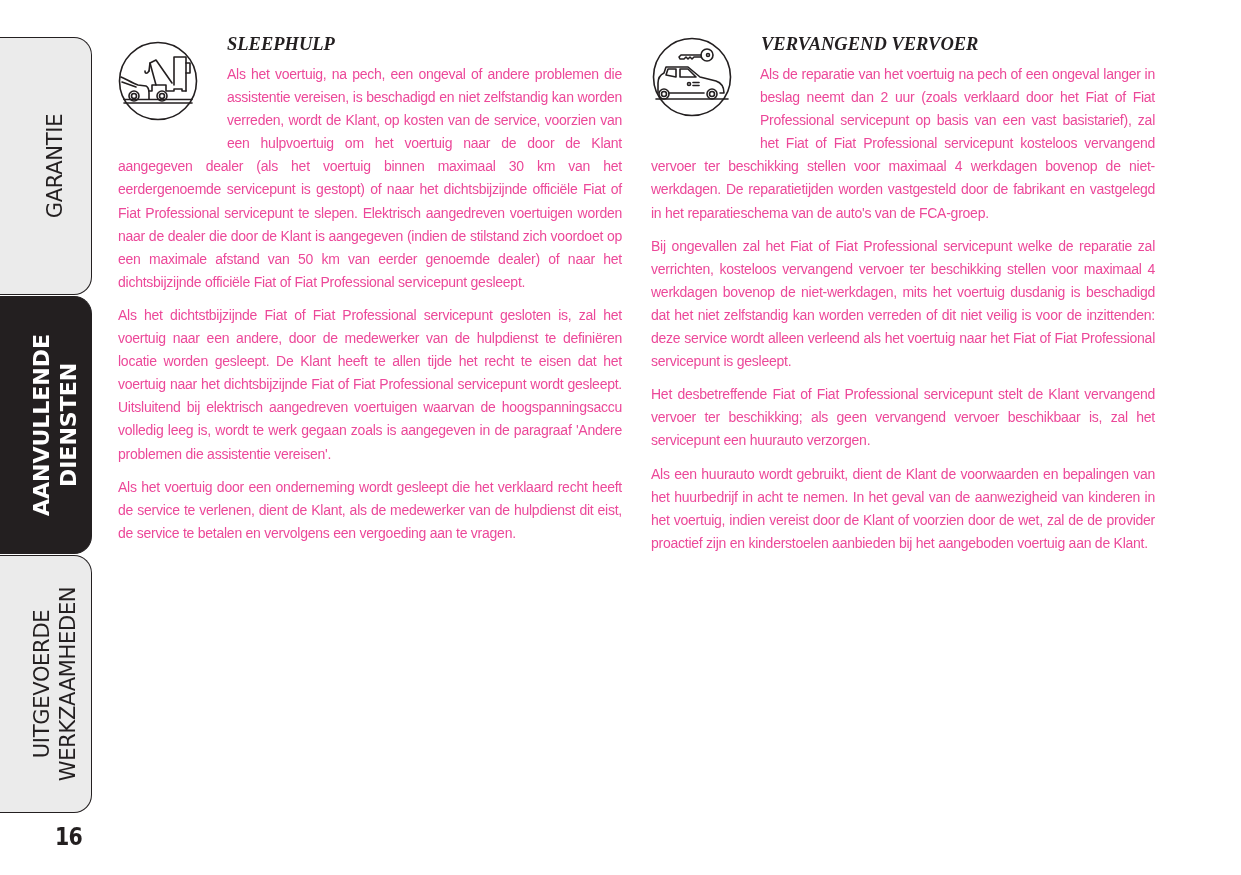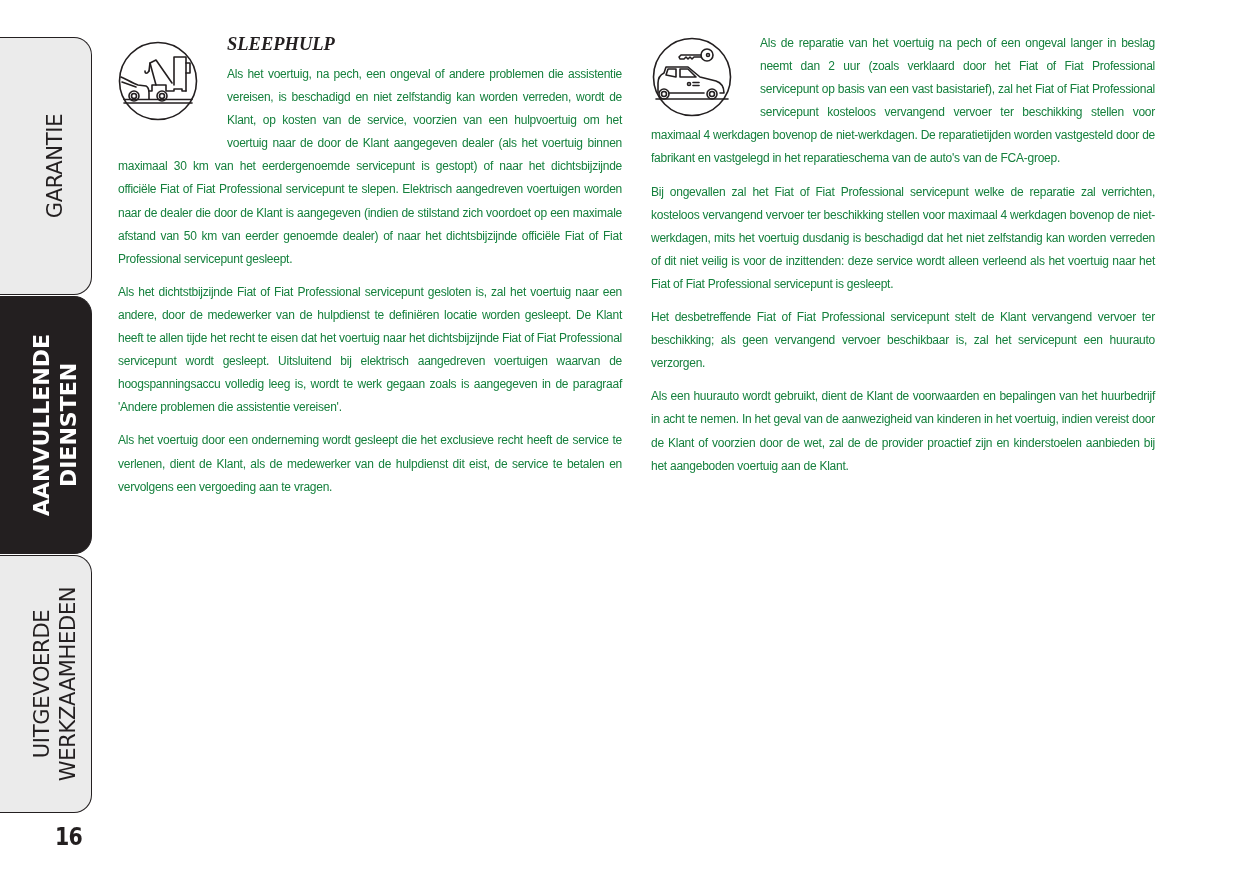--- a/index.html
+++ b/index.html
@@ -37,23 +37,23 @@
     transform: scaleX(0.82); transform-origin: left top;
   }
 
   
   .col { position: absolute; top: 32px; width: 504px; }
   .col-left { left: 118px; }
   .col-right { left: 651px; }
   .col p {
     margin: 0 0 10px 0;
     font-family: "Liberation Sans", sans-serif;
-    font-size: 12px; line-height: 23.1px;
+    font-size: 14px; line-height: 23.1px;
     text-align: justify; letter-spacing: -0.25px;
-    color: #15803d;
+    color: #ec4899;
   }
   .section-head { position: relative; min-height: 92px; }
   .icon-circle {
     position: absolute; left: 0; top: 9px;
     width: 80px; height: 80px;
   }
   .col-right .icon-circle { left: 1px; top: 5px; }
   .section-title {
     margin: 0 0 7px 109px;
     font-family: Liberation Serif, serif;
@@ -111,21 +111,21 @@
 
     <path d="M56 44 L56 16 L68 16 L68 50"></path>
     <path d="M68 22 L72 22 L72 32 L68 32"></path>
   </svg>
   <div class="section-head">
     <div class="section-title">SLEEPHULP</div>
     <div class="float-spacer"></div>
     <p class="first-para">Als het voertuig, na pech, een ongeval of andere problemen die assistentie vereisen, is beschadigd en niet zelfstandig kan worden verreden, wordt de Klant, op kosten van de service, voorzien van een hulpvoertuig om het voertuig naar de door de Klant aangegeven dealer (als het voertuig binnen maximaal 30 km van het eerdergenoemde servicepunt is gestopt) of naar het dichtsbijzijnde officiële Fiat of Fiat Professional servicepunt te slepen. Elektrisch aangedreven voertuigen worden naar de dealer die door de Klant is aangegeven (indien de stilstand zich voordoet op een maximale afstand van 50 km van eerder genoemde dealer) of naar het dichtsbijzijnde officiële Fiat of Fiat Professional servicepunt gesleept.</p>
   </div>
   <p>Als het dichtstbijzijnde Fiat of Fiat Professional servicepunt gesloten is, zal het voertuig naar een andere, door de medewerker van de hulpdienst te definiëren locatie worden gesleept. De Klant heeft te allen tijde het recht te eisen dat het voertuig naar het dichtsbijzijnde Fiat of Fiat Professional servicepunt wordt gesleept. Uitsluitend bij elektrisch aangedreven voertuigen waarvan de hoogspanningsaccu volledig leeg is, wordt te werk gegaan zoals is aangegeven in de paragraaf 'Andere problemen die assistentie vereisen'.</p>
-  <p>Als het voertuig door een onderneming wordt gesleept die het exclusieve recht heeft de service te verlenen, dient de Klant, als de medewerker van de hulpdienst dit eist, de service te betalen en vervolgens een vergoeding aan te vragen.</p>
+  <p>Als het voertuig door een onderneming wordt gesleept die het verklaard recht heeft de service te verlenen, dient de Klant, als de medewerker van de hulpdienst dit eist, de service te betalen en vervolgens een vergoeding aan te vragen.</p>
 </div>
 
 <div class="col col-right">
   <svg class="icon-circle" viewBox="0 0 80 80" fill="none" stroke="#231f20" stroke-width="1.6" stroke-linejoin="round" stroke-linecap="round">
     <circle cx="40" cy="40" r="38.5"></circle>
 
     <circle cx="55" cy="18" r="6"></circle>
     <circle cx="56" cy="18" r="1.5"></circle>
     <path d="M49 18 L29 18 L27 20 L28 22 L32 22 L34 20 L36 22 L38 20 L40 22 L42 20 L49 20"></path>
 
@@ -136,19 +136,20 @@
     <circle cx="12" cy="57" r="5"></circle>
     <circle cx="12" cy="57" r="2.5"></circle>
     <circle cx="60" cy="57" r="5"></circle>
     <circle cx="60" cy="57" r="2.5"></circle>
     <circle cx="37" cy="47" r="1.5"></circle>
     <line x1="41" y1="45.5" x2="47" y2="45.5"></line>
     <line x1="41" y1="48.5" x2="47" y2="48.5"></line>
     <line x1="4" y1="62" x2="76" y2="62"></line>
   </svg>
   <div class="section-head">
+    <div class="section-title">VERVANGEND VERVOER</div>
     <div class="float-spacer"></div>
     <p class="first-para">Als de reparatie van het voertuig na pech of een ongeval langer in beslag neemt dan 2 uur (zoals verklaard door het Fiat of Fiat Professional servicepunt op basis van een vast basistarief), zal het Fiat of Fiat Professional servicepunt kosteloos vervangend vervoer ter beschikking stellen voor maximaal 4 werkdagen bovenop de niet-werkdagen. De reparatietijden worden vastgesteld door de fabrikant en vastgelegd in het reparatieschema van de auto's van de FCA-groep.</p>
   </div>
   <p>Bij ongevallen zal het Fiat of Fiat Professional servicepunt welke de reparatie zal verrichten, kosteloos vervangend vervoer ter beschikking stellen voor maximaal 4 werkdagen bovenop de niet-werkdagen, mits het voertuig dusdanig is beschadigd dat het niet zelfstandig kan worden verreden of dit niet veilig is voor de inzittenden: deze service wordt alleen verleend als het voertuig naar het Fiat of Fiat Professional servicepunt is gesleept.</p>
   <p>Het desbetreffende Fiat of Fiat Professional servicepunt stelt de Klant vervangend vervoer ter beschikking; als geen vervangend vervoer beschikbaar is, zal het servicepunt een huurauto verzorgen.</p>
   <p>Als een huurauto wordt gebruikt, dient de Klant de voorwaarden en bepalingen van het huurbedrijf in acht te nemen. In het geval van de aanwezigheid van kinderen in het voertuig, indien vereist door de Klant of voorzien door de wet, zal de de provider proactief zijn en kinderstoelen aanbieden bij het aangeboden voertuig aan de Klant.</p>
 </div>
 
 </body></html>

